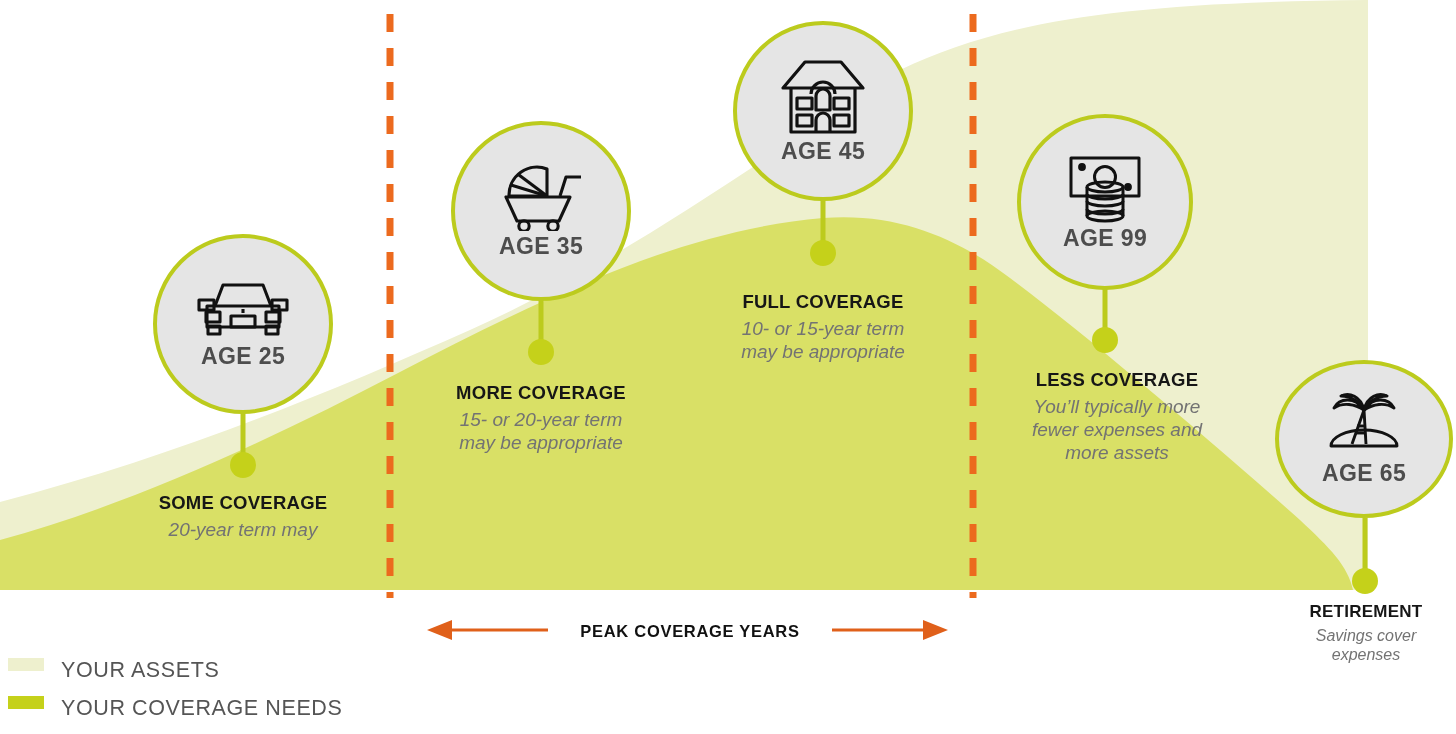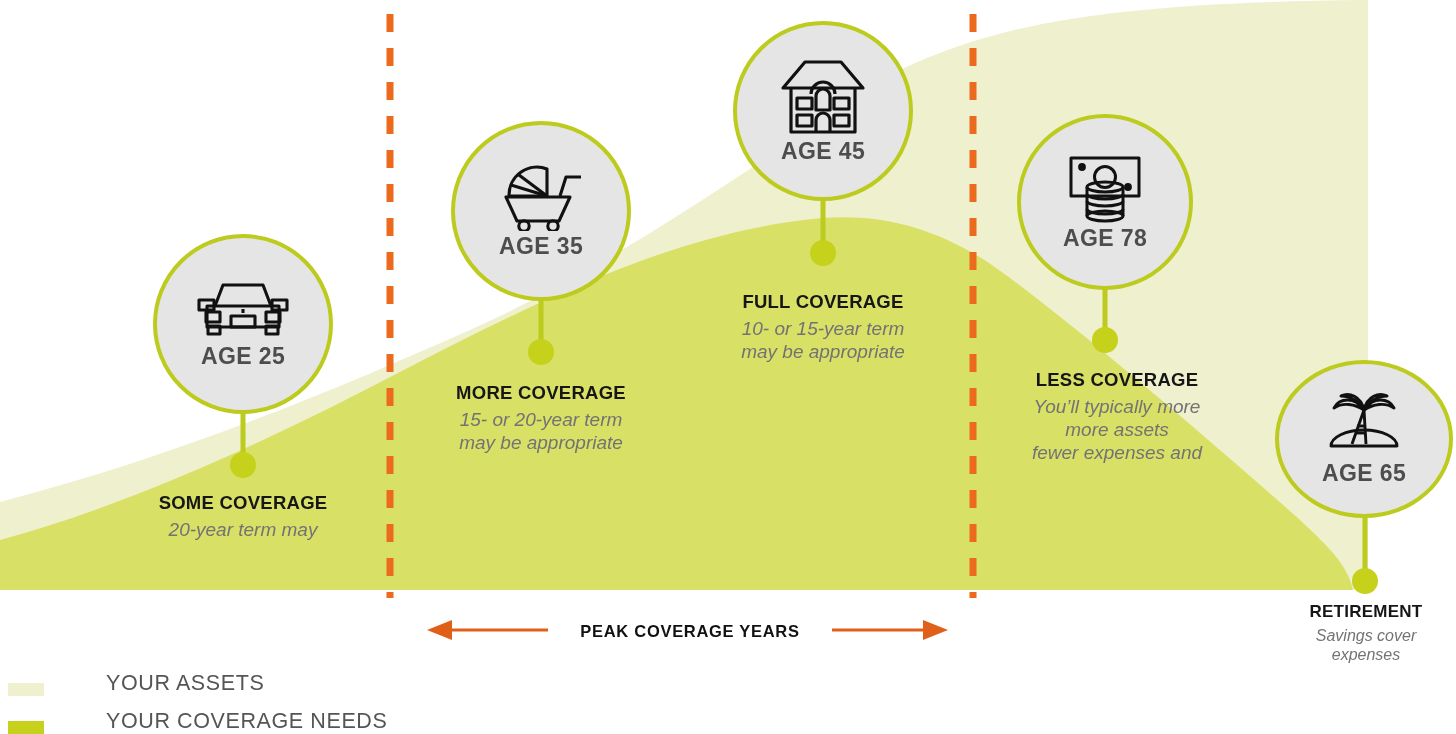--- a/index.html
+++ b/index.html
@@ -93,23 +93,22 @@
 
   
   #legend {
     position: absolute;
     left: 8px;
     top: 658px;
     width: 420px;
   }
   .legend-row {
     display: flex;
-    align-items: flex-end;
+    align-items: flex-start;
     height: 38px;
-    gap: 45px;
   }
   .legend-swatch {
     width: 36px;
     height: 13px;
     flex: 0 0 auto;
   }
   .legend-text {
     margin-left: 17px;
     font-size: 21.5px;
     color: #555555;
@@ -249,28 +248,28 @@
         <circle cx="66" cy="34" r="2.4" fill="#111"></circle>
         <ellipse cx="43" cy="34" rx="18" ry="5"></ellipse>
         <path d="M25 34 L25 63"></path>
         <path d="M61 34 L61 63"></path>
         <ellipse cx="43" cy="63" rx="18" ry="5"></ellipse>
         <path d="M25 41 A18 5 0 0 0 61 41"></path>
         <path d="M25 48 A18 5 0 0 0 61 48"></path>
         <path d="M25 56 A18 5 0 0 0 61 56"></path>
       </svg>
     </span>
-    <span class="age-label">AGE 78</span>
+    <span class="age-label">AGE 99</span>
   </div>
 
   <div class="callout" style="left:997px; top:369px; width:240px;">
     <div class="c-title">LESS COVERAGE</div>
     <div class="c-sub">You’ll typically more</div>
+    <div class="c-sub">fewer expenses and</div>
     <div class="c-sub">more assets</div>
-    <div class="c-sub">fewer expenses and</div>
   </div>
 
   <div class="marker" style="left:1275px; top:360px; width:178px; height:158px;">
     <span class="icon-box">
       <svg width="86" height="66" viewBox="0 0 86 66" fill="none" stroke="#111" stroke-width="2.9" stroke-linejoin="round">
         <path d="M43 18 C34 4 18 6 13 16 C22 10 34 12 43 18 Z"></path>
         <path d="M43 18 C40 4 28 0 20 4 C30 4 39 10 43 18 Z"></path>
         <path d="M43 18 C52 4 68 6 73 16 C64 10 52 12 43 18 Z"></path>
         <path d="M43 18 C46 4 58 0 66 4 C56 4 47 10 43 18 Z"></path>
         <path d="M43 18 L31 52"></path>

